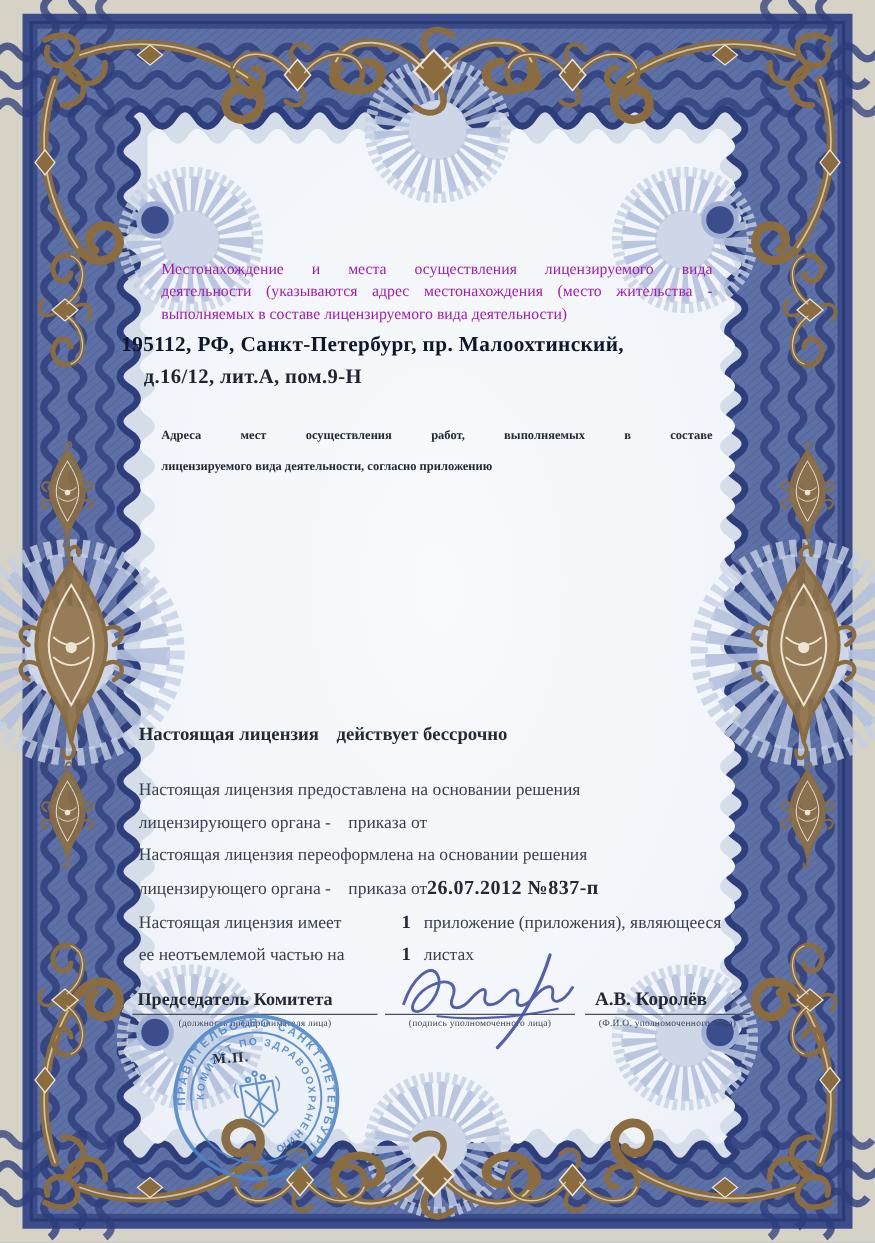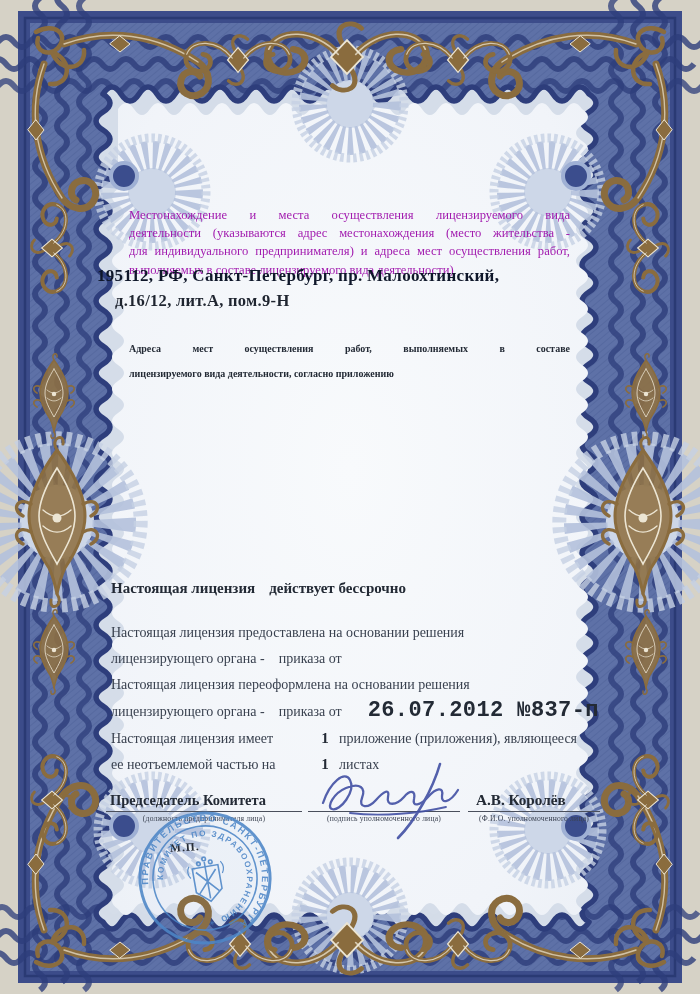--- a/index.html
+++ b/index.html
@@ -11,21 +11,21 @@
   .txt{position:absolute;color:#39414f;}
   .just{text-align:justify;text-align-last:justify;}
   .jlast{text-align:left;}
   .b{font-weight:bold;color:#232a35;}
   .note{width:441px;font-size:12.6px;line-height:18.2px;color:#a21caf;}
   .addr1{font-size:17px;letter-spacing:.3px;color:#0f172a;}
   .addr2{font-size:16.5px;letter-spacing:.3px;color:#1f2530;}
   .work{width:441px;font-size:10px;line-height:25px;}
   .line14{font-size:14px;line-height:26px;color:#39414f;}
   .gap{display:inline-block;width:14px;}
-  .order{font-size:22px;margin-left:26px;letter-spacing:.4px;font-family:Liberation Mono, monospace;}
+  .order{font-size:16px;letter-spacing:.4px;}
   .pre{display:inline-block;width:200px;}
   .cnt{display:inline-block;width:28px;text-align:center;font-size:15px;}
   .cap{font-size:7.6px;color:#3a4150;text-align:center;letter-spacing:.2px;}
   .sline{height:1px;background:#4a4f5c;}
   .mp{font-size:11.5px;font-weight:bold;color:#23272f;letter-spacing:1px;transform:rotate(-4deg);}
 </style>
 </head>
 <body>
 
 <svg id="bg" xmlns="http://www.w3.org/2000/svg" xmlns:xlink="http://www.w3.org/1999/xlink" viewBox="0 0 700 994">
@@ -140,21 +140,20 @@
     <use xlink:href="#medOrn" href="#medOrn" transform="translate(54,396) scale(0.5)"></use>
     <use xlink:href="#medOrn" href="#medOrn" transform="translate(54,652) scale(0.5)"></use>
     <use xlink:href="#medOrn" href="#medOrn" transform="translate(646,396) scale(0.5)"></use>
     <use xlink:href="#medOrn" href="#medOrn" transform="translate(646,652) scale(0.5)"></use>
   </g>
 </svg>
 
 <div class="txt note" style="left:129px;top:206px;">
   <div class="just">Местонахождение и места осуществления лицензируемого вида</div>
   <div class="just">деятельности (указываются адрес местонахождения (место жительства -</div>
-  <div class="just">для индивидуального предпринимателя) и адреса мест  осуществления работ,</div>
   <div class="jlast">выполняемых в составе лицензируемого вида деятельности)</div>
 </div>
 
 <div class="txt addr1 b" style="left:97px;top:266px;">195112, РФ, Санкт-Петербург, пр. Малоохтинский,</div>
 <div class="txt addr2 b" style="left:115px;top:291px;">д.16/12, лит.А, пом.9-Н</div>
 
 <div class="txt work b" style="left:129px;top:336px;">
   <div class="just">Адреса мест осуществления работ, выполняемых в составе</div>
   <div class="jlast">лицензируемого вида деятельности, согласно приложению</div>
 </div>

